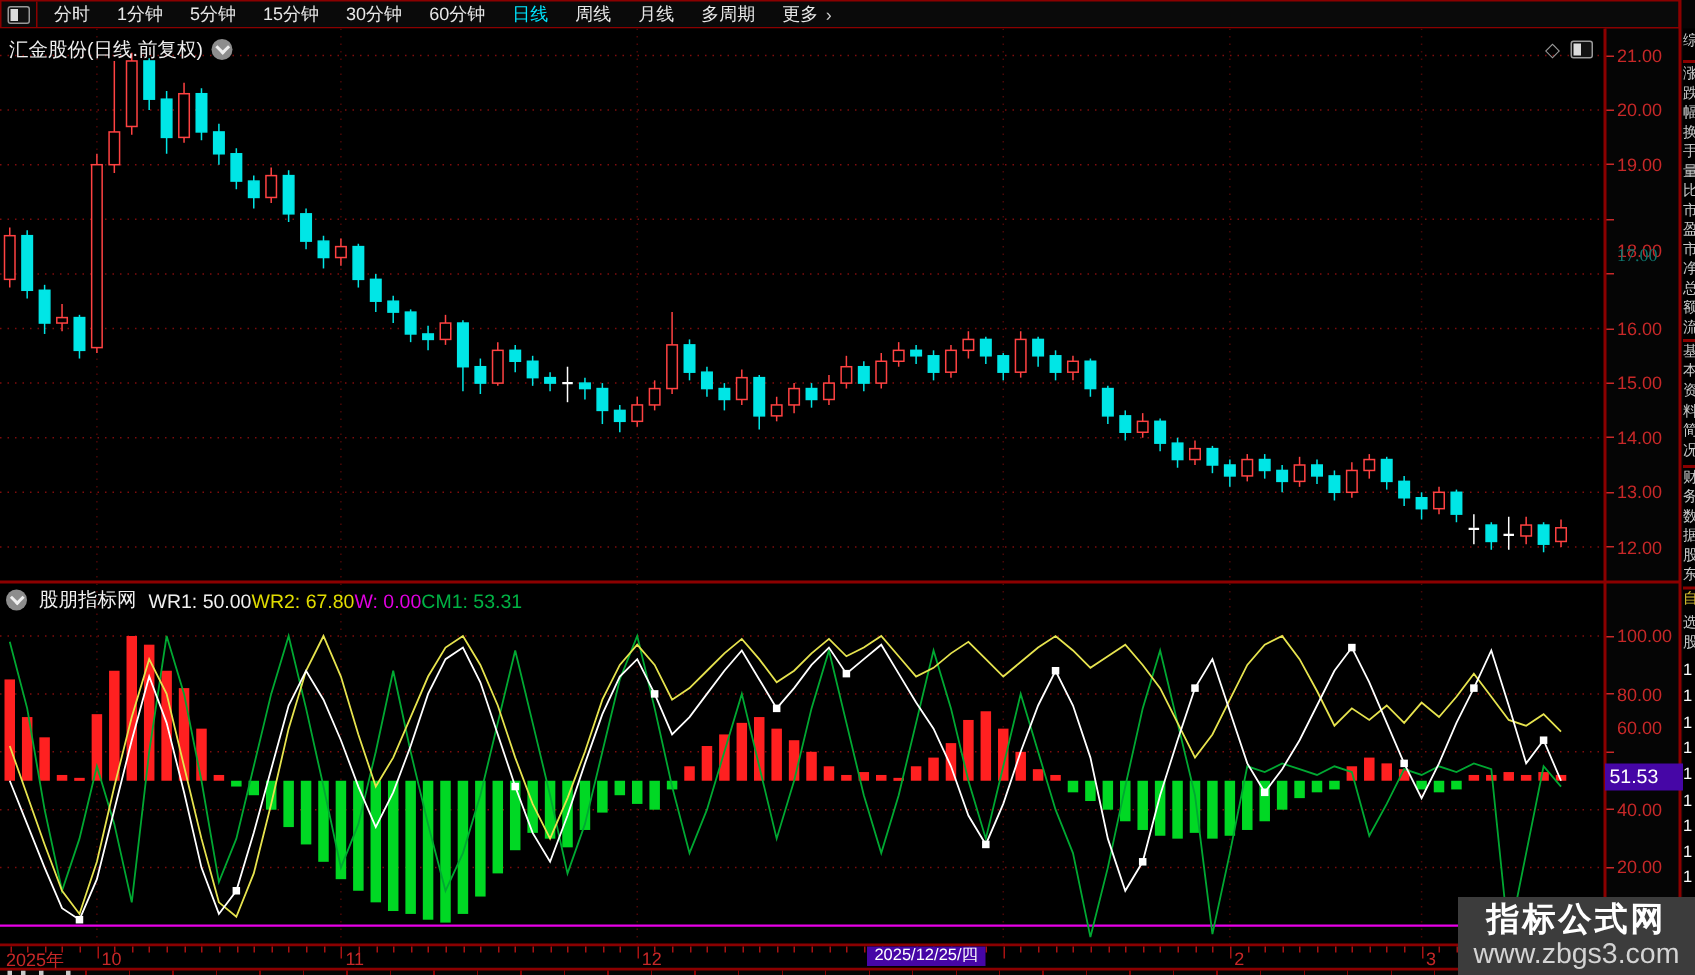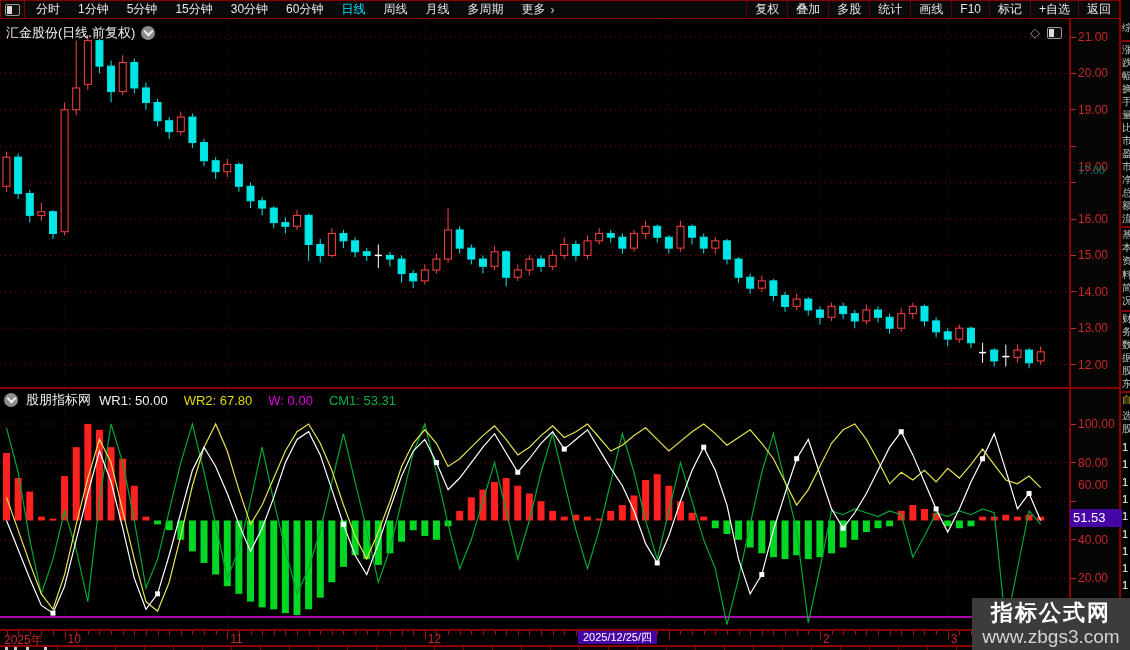--- a/index.html
+++ b/index.html
@@ -88,31 +88,20 @@
         <span class="p-item">5分钟</span>
         <span class="p-item">15分钟</span>
         <span class="p-item">30分钟</span>
         <span class="p-item">60分钟</span>
         <span class="p-item active">日线</span>
         <span class="p-item">周线</span>
         <span class="p-item">月线</span>
         <span class="p-item">多周期</span>
         <span class="p-item">更多</span>
         <span class="more-chev">›</span>
-      </div>
-    <div class="tools" id="tools">
-        <span class="t-item">复权</span>
-        <span class="t-item">叠加</span>
-        <span class="t-item">多股</span>
-        <span class="t-item">统计</span>
-        <span class="t-item">画线</span>
-        <span class="t-item">F10</span>
-        <span class="t-item">标记</span>
-        <span class="t-item">+自选</span>
-        <span class="t-item">返回</span>
       </div>
   </div>
 
   <div class="pane" id="main-pane">
     <svg id="candles-svg" width="1070" height="370" viewBox="0 0 1070 370">
         <line x1="0" x2="1070" y1="18" y2="18" stroke="#7e0c0c" stroke-width="1" stroke-dasharray="1 4"></line>
         <line x1="0" x2="1070" y1="54.4" y2="54.4" stroke="#7e0c0c" stroke-width="1" stroke-dasharray="1 4"></line>
         <line x1="0" x2="1070" y1="90.8" y2="90.8" stroke="#7e0c0c" stroke-width="1" stroke-dasharray="1 4"></line>
         <line x1="0" x2="1070" y1="127.19999999999999" y2="127.19999999999999" stroke="#7e0c0c" stroke-width="1" stroke-dasharray="1 4"></line>
         <line x1="0" x2="1070" y1="163.6" y2="163.6" stroke="#7e0c0c" stroke-width="1" stroke-dasharray="1 4"></line>
@@ -529,21 +518,21 @@
         <rect x="794.16" y="67.24000000000001" width="5" height="5" fill="#ffffff"></rect>
         <rect x="840.64" y="136.72" width="5" height="5" fill="#ffffff"></rect>
         <rect x="898.7399999999999" y="40.22" width="5" height="5" fill="#ffffff"></rect>
         <rect x="933.5999999999999" y="117.42" width="5" height="5" fill="#ffffff"></rect>
         <rect x="980.0799999999999" y="67.24000000000001" width="5" height="5" fill="#ffffff"></rect>
         <rect x="1026.56" y="101.98" width="5" height="5" fill="#ffffff"></rect>
       </svg>
     <div class="ind-title">
       <span class="chev"></span>
       <span style="color:#f0f0f0">股朋指标网</span>
-      <span id="ind-values" style="display:flex;gap:16px;">
+      <span id="ind-values" style="display:flex;gap:0;">
           <span style="color: rgb(240, 240, 240);">WR1: 50.00</span>
           <span style="color: rgb(224, 220, 0);">WR2: 67.80</span>
           <span style="color: rgb(224, 0, 224);">W: 0.00</span>
           <span style="color: rgb(0, 178, 68);">CM1: 53.31</span>
         </span>
     </div>
   </div>
 
   <div class="axis" id="main-axis">
       <div class="axtick" style="top: 17.5px; background: rgb(200, 40, 40);"></div>

